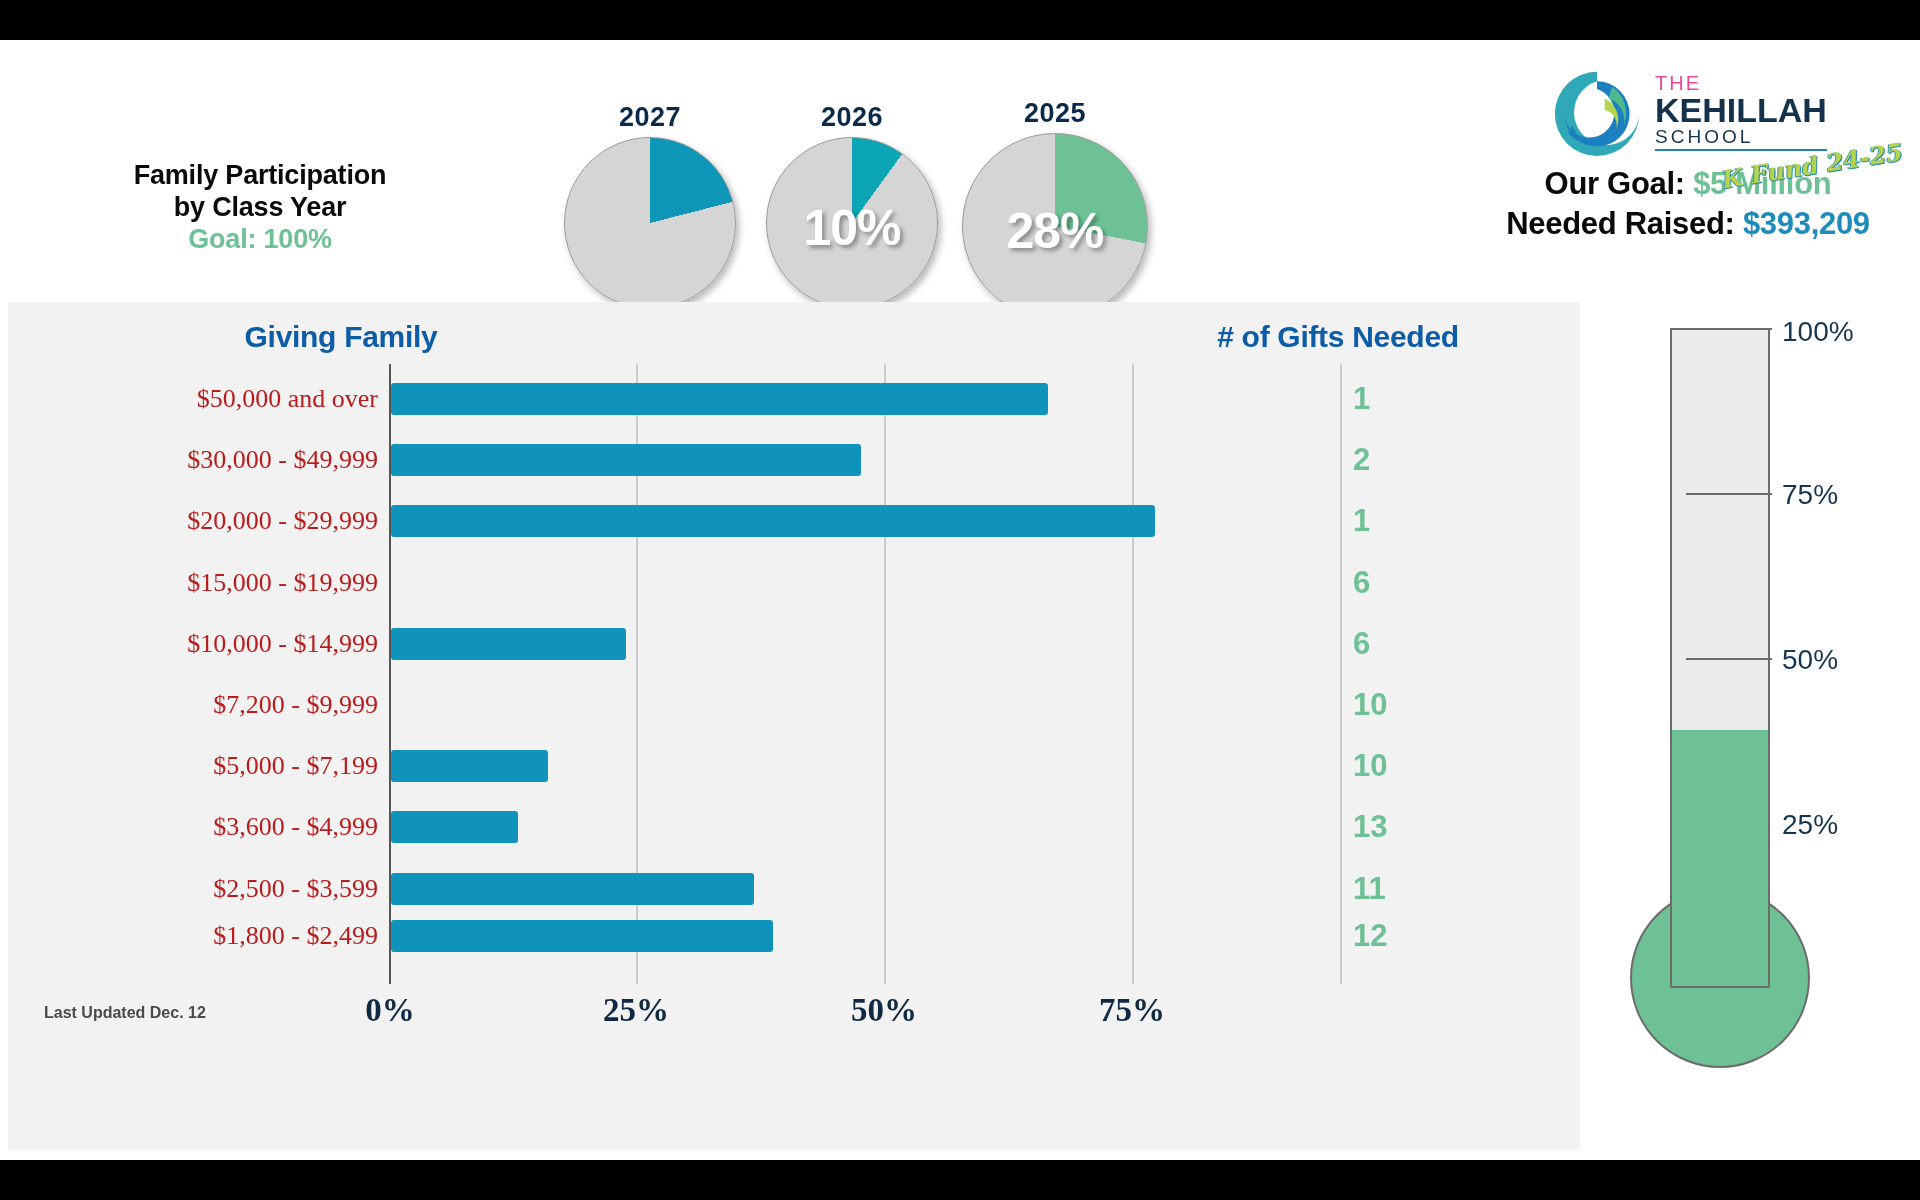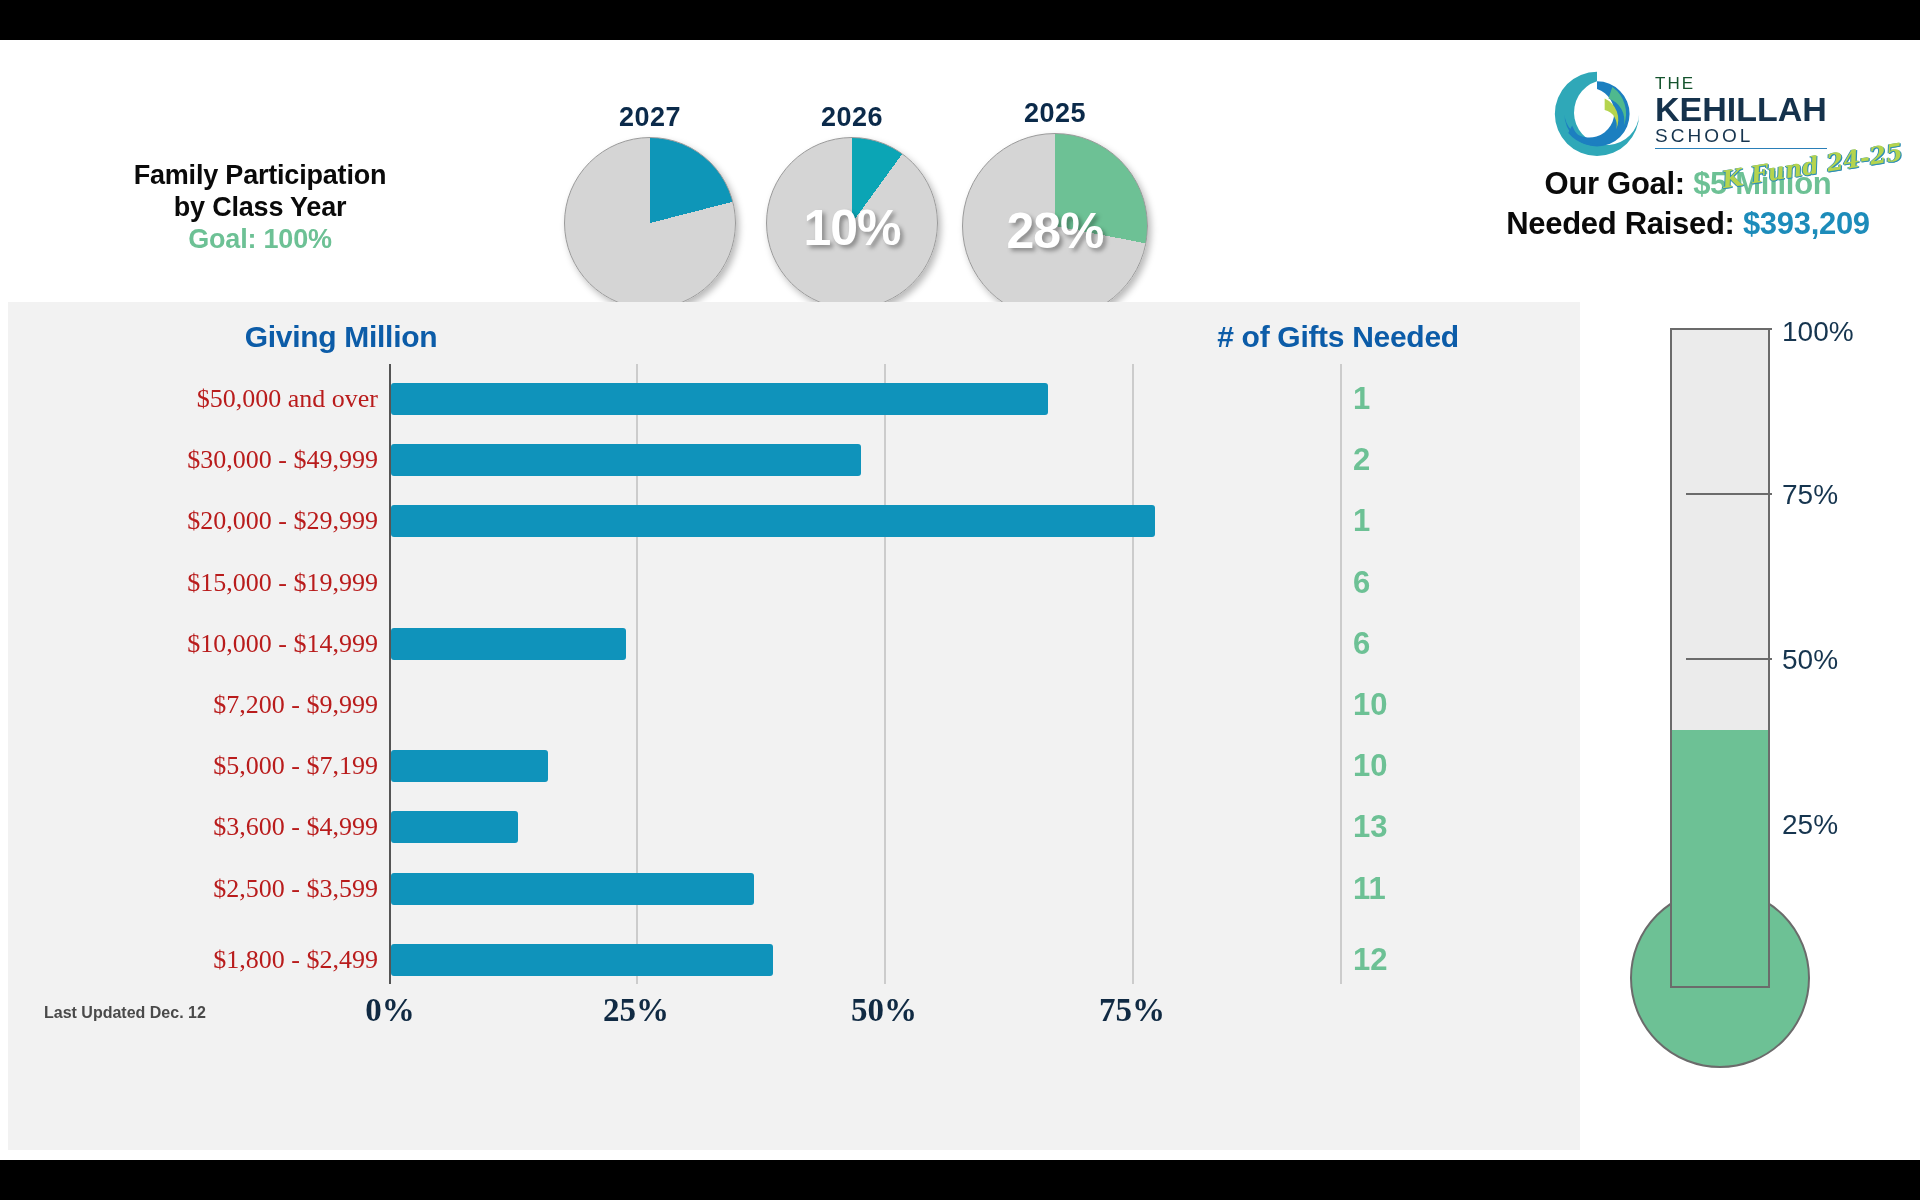--- a/index.html
+++ b/index.html
@@ -45,21 +45,21 @@
     font-size: 50px; font-weight: bold; color: #ffffff;
     text-shadow: 3px 3px 4px rgba(0,0,0,.35);
     letter-spacing: -1px;
   }
 
   
   #brand { position: absolute; right: 22px; top: 20px; width: 420px; }
   #logo-row { display: flex; align-items: center; justify-content: center;
               gap: 10px; height: 104px; position: relative; }
   #logo-text { line-height: 1; position: relative; }
-  #logo-the { font-size: 17px; color: #14532d; letter-spacing: 2px; }
+  #logo-the { font-size: 20px; color: #ec4899; letter-spacing: 2px; }
   #logo-keh { font-size: 34px; font-weight: bold; color: #15324c; letter-spacing: 0px; }
   #logo-school { font-size: 19px; color: #17354f; letter-spacing: 3px; }
   #logo-rule { height: 1.5px; background: #2a7fb8; width: 100%; margin-top: 3px;}
   #kfund {
     position: absolute; right: -6px; bottom: -16px;
     font-size: 24px; font-style: italic; font-weight: bold;
     color: #b5d44e; transform: rotate(-9deg);
     text-shadow: 1px 1px 0 #2f8fb5, -1px 0 0 #2f8fb5, 0 1px 0 #2f8fb5;
     font-family: "DejaVu Serif", serif; white-space: nowrap;
   }
@@ -195,21 +195,21 @@
       <div class="goal-line">
         <span>Our Goal: </span><span class="green">$5 Million</span>
       </div>
       <div class="goal-line">
         <span>Needed Raised: </span><span class="blue">$393,209</span>
       </div>
     </div>
   </div>
 
   <div id="panel">
-    <div id="lbl-giving">Giving Million</div>
+    <div id="lbl-giving">Giving Family</div>
     <div id="lbl-gifts"># of Gifts Needed</div>
 
     <div id="plot">
       <div id="axis-left"></div>
       <div class="gridline" style="left:628px;"></div>
       <div class="gridline" style="left:876px;"></div>
       <div class="gridline" style="left:1124px;"></div>
       <div id="divider"></div>
 
       <div id="rows">
@@ -249,21 +249,21 @@
           <div class="row" style="top: 436.4px;">
             <div class="row-label">$3,600 - $4,999</div>
             <div class="row-bar" style="width: 127.4px; background: rgb(15, 147, 187);"></div>
             <div class="row-gifts">13</div>
           </div>
           <div class="row" style="top: 497.6px;">
             <div class="row-label">$2,500 - $3,599</div>
             <div class="row-bar" style="width: 362.6px; background: rgb(15, 147, 187);"></div>
             <div class="row-gifts">11</div>
           </div>
-          <div class="row" style="top: 569px;">
+          <div class="row" style="top: 545px;">
             <div class="row-label">$1,800 - $2,499</div>
             <div class="row-bar" style="width: 382.2px; background: rgb(15, 147, 187);"></div>
             <div class="row-gifts">12</div>
           </div>
         </div>
 
       <div class="xtick" style="left:302px;">0%</div>
       <div class="xtick" style="left:548px;">25%</div>
       <div class="xtick" style="left:796px;">50%</div>
       <div class="xtick" style="left:1044px;">75%</div>

